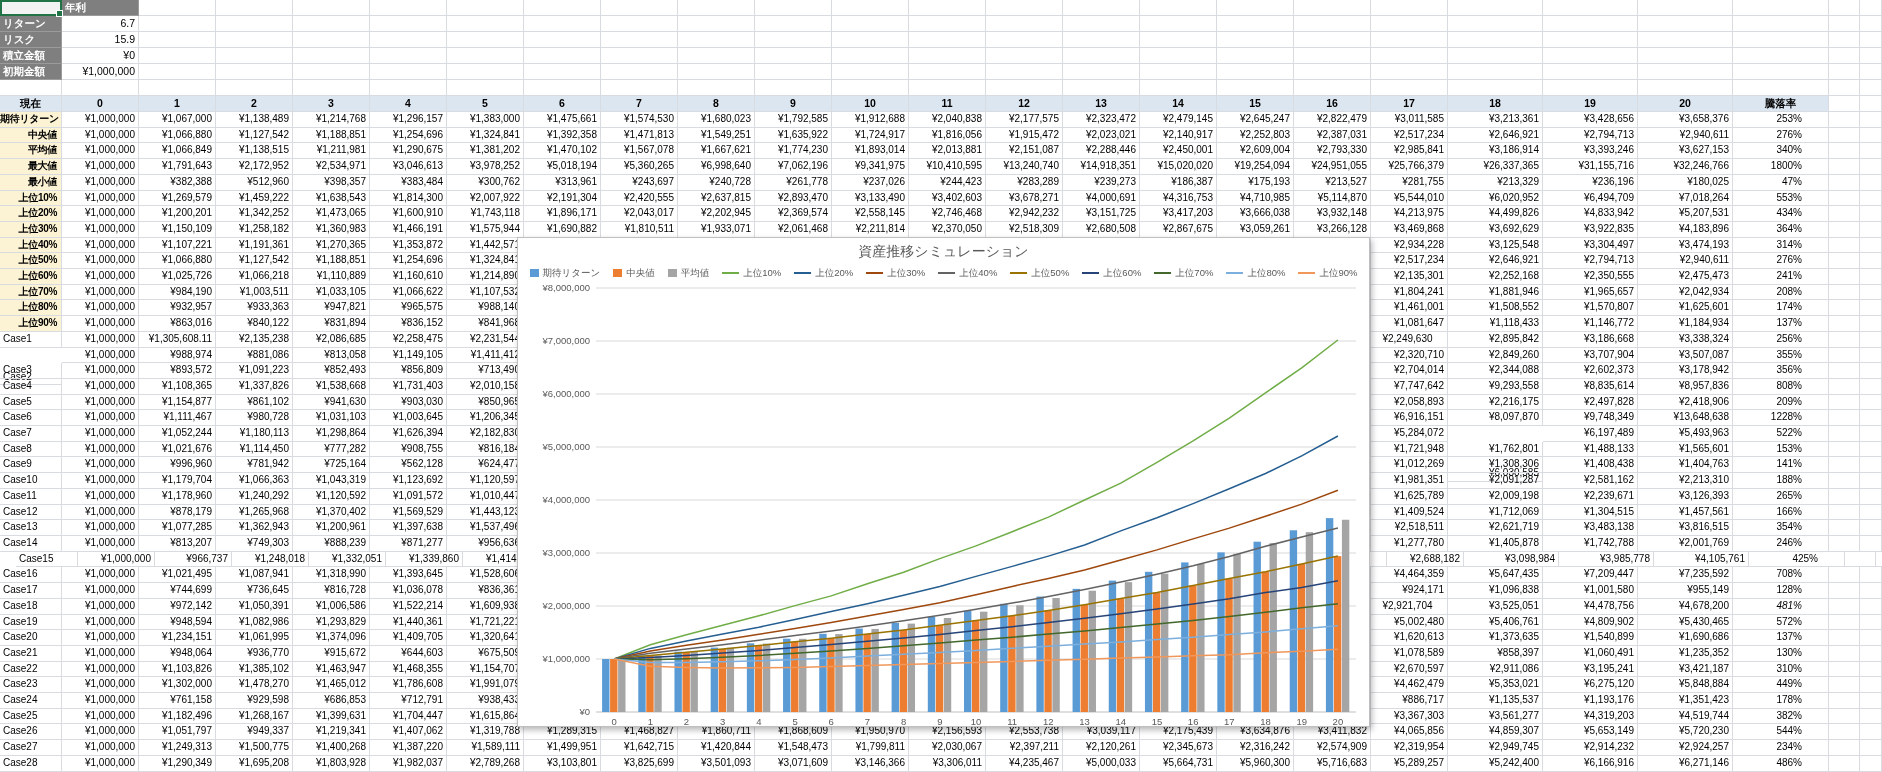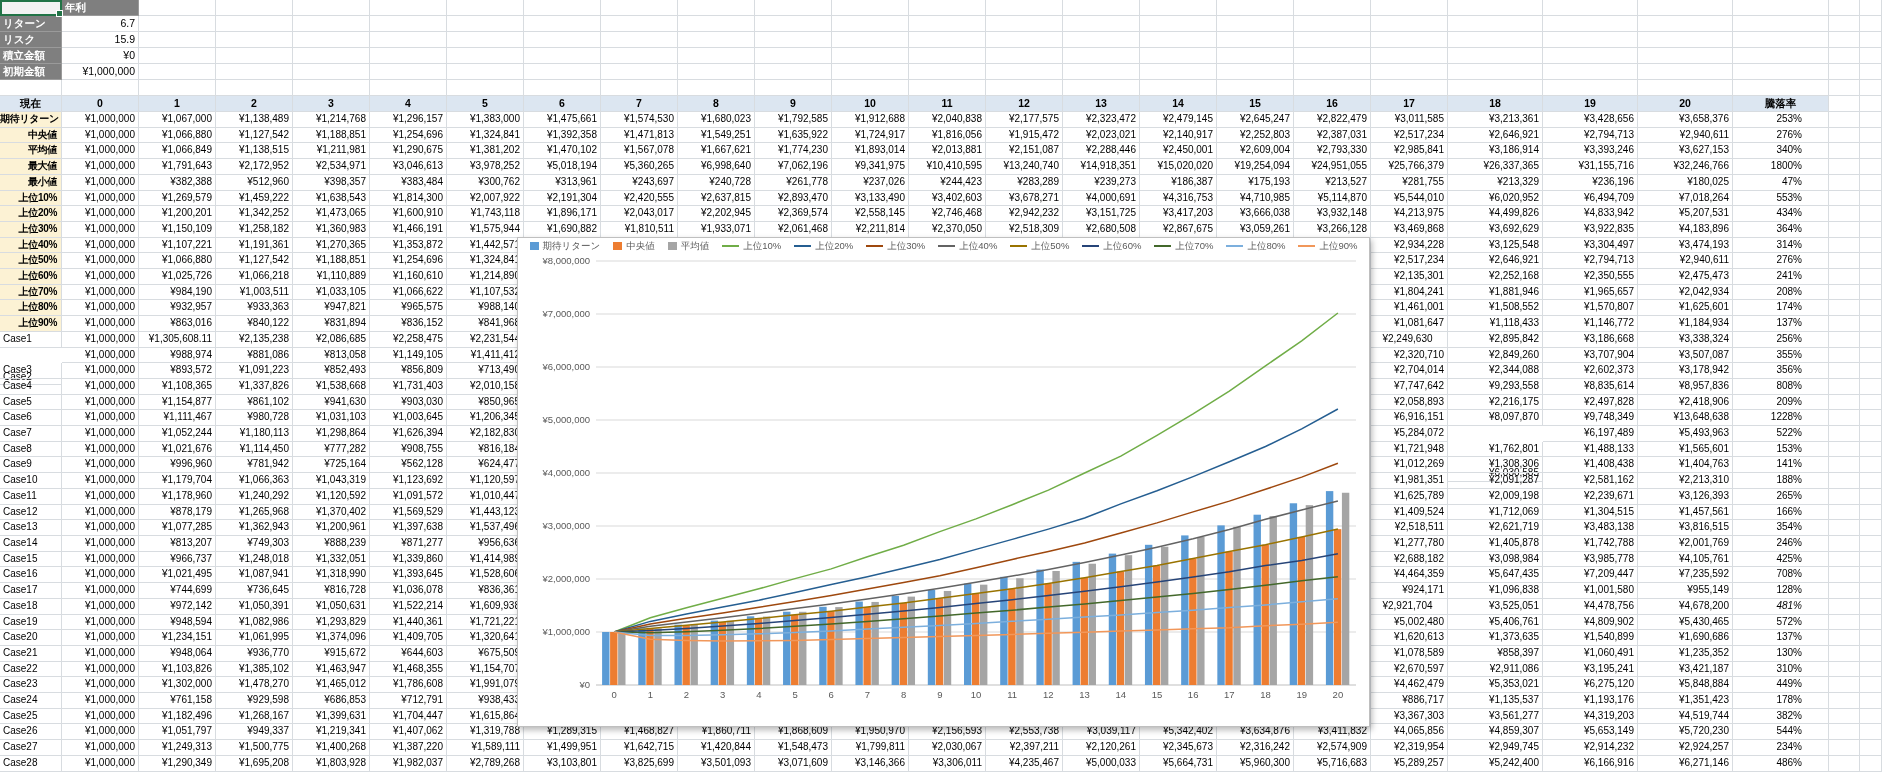--- a/index.html
+++ b/index.html
@@ -970,21 +970,21 @@
         <div class="c num" style="width: 77px; line-height: 14.7143px;"></div>
         <div class="c num" style="width: 77px; line-height: 14.7143px;"></div>
         <div class="c num" style="width: 77px; line-height: 14.7143px;">¥1,277,780</div>
         <div class="c num" style="width: 95px; line-height: 14.7143px;">¥1,405,878</div>
         <div class="c num" style="width: 95px; line-height: 14.7143px;">¥1,742,788</div>
         <div class="c num" style="width: 95px; line-height: 14.7143px;">¥2,001,769</div>
         <div class="c rate" style="width: 96px; line-height: 14.7143px;">246%</div>
         <div class="c " style="width: 31px; line-height: 14.7143px;"></div>
         <div class="c " style="width: 22px; line-height: 14.7143px;"></div>
       </div>
-      <div class="row" style="height: 15.7143px;">
+      <div class="row" style="height: 15.7143px; padding-left: 16px;">
         <div class="c lbl-case" style="width: 62px; line-height: 14.7143px;">Case15</div>
         <div class="c num" style="width: 77px; line-height: 14.7143px;">¥1,000,000</div>
         <div class="c num" style="width: 77px; line-height: 14.7143px;">¥966,737</div>
         <div class="c num" style="width: 77px; line-height: 14.7143px;">¥1,248,018</div>
         <div class="c num" style="width: 77px; line-height: 14.7143px;">¥1,332,051</div>
         <div class="c num" style="width: 77px; line-height: 14.7143px;">¥1,339,860</div>
         <div class="c num" style="width: 77px; line-height: 14.7143px;">¥1,414,989</div>
         <div class="c num" style="width: 77px; line-height: 14.7143px;"></div>
         <div class="c num" style="width: 77px; line-height: 14.7143px;"></div>
         <div class="c num" style="width: 77px; line-height: 14.7143px;"></div>
@@ -1056,21 +1056,21 @@
         <div class="c num" style="width: 95px; line-height: 14.7143px;">¥955,149</div>
         <div class="c rate" style="width: 96px; line-height: 14.7143px;">128%</div>
         <div class="c " style="width: 31px; line-height: 14.7143px;"></div>
         <div class="c " style="width: 22px; line-height: 14.7143px;"></div>
       </div>
       <div class="row" style="height: 15.7143px;">
         <div class="c lbl-case" style="width: 62px; line-height: 14.7143px;">Case18</div>
         <div class="c num" style="width: 77px; line-height: 14.7143px;">¥1,000,000</div>
         <div class="c num" style="width: 77px; line-height: 14.7143px;">¥972,142</div>
         <div class="c num" style="width: 77px; line-height: 14.7143px;">¥1,050,391</div>
-        <div class="c num" style="width: 77px; line-height: 14.7143px;">¥1,050,631</div>
+        <div class="c num" style="width: 77px; line-height: 14.7143px;">¥1,006,586</div>
         <div class="c num" style="width: 77px; line-height: 14.7143px;">¥1,522,214</div>
         <div class="c num" style="width: 77px; line-height: 14.7143px;">¥1,609,938</div>
         <div class="c num" style="width: 77px; line-height: 14.7143px;"></div>
         <div class="c num" style="width: 77px; line-height: 14.7143px;"></div>
         <div class="c num" style="width: 77px; line-height: 14.7143px;"></div>
         <div class="c num" style="width: 77px; line-height: 14.7143px;"></div>
         <div class="c num" style="width: 77px; line-height: 14.7143px;"></div>
         <div class="c num" style="width: 77px; line-height: 14.7143px;"></div>
         <div class="c num" style="width: 77px; line-height: 14.7143px;"></div>
         <div class="c num" style="width: 77px; line-height: 14.7143px;"></div>
@@ -1283,21 +1283,21 @@
         <div class="c num" style="width: 77px; line-height: 14.7143px;">¥1,407,062</div>
         <div class="c num" style="width: 77px; line-height: 14.7143px;">¥1,319,788</div>
         <div class="c num" style="width: 77px; line-height: 14.7143px;">¥1,289,315</div>
         <div class="c num" style="width: 77px; line-height: 14.7143px;">¥1,468,827</div>
         <div class="c num" style="width: 77px; line-height: 14.7143px;">¥1,860,711</div>
         <div class="c num" style="width: 77px; line-height: 14.7143px;">¥1,868,609</div>
         <div class="c num" style="width: 77px; line-height: 14.7143px;">¥1,950,970</div>
         <div class="c num" style="width: 77px; line-height: 14.7143px;">¥2,156,593</div>
         <div class="c num" style="width: 77px; line-height: 14.7143px;">¥2,553,738</div>
         <div class="c num" style="width: 77px; line-height: 14.7143px;">¥3,039,117</div>
-        <div class="c num" style="width: 77px; line-height: 14.7143px;">¥5,342,402</div>
+        <div class="c num" style="width: 77px; line-height: 14.7143px;">¥2,175,439</div>
         <div class="c num" style="width: 77px; line-height: 14.7143px;">¥3,634,876</div>
         <div class="c num" style="width: 77px; line-height: 14.7143px;">¥3,411,832</div>
         <div class="c num" style="width: 77px; line-height: 14.7143px;">¥4,065,856</div>
         <div class="c num" style="width: 95px; line-height: 14.7143px;">¥4,859,307</div>
         <div class="c num" style="width: 95px; line-height: 14.7143px;">¥5,653,149</div>
         <div class="c num" style="width: 95px; line-height: 14.7143px;">¥5,720,230</div>
         <div class="c rate" style="width: 96px; line-height: 14.7143px;">544%</div>
         <div class="c " style="width: 31px; line-height: 14.7143px;"></div>
         <div class="c " style="width: 22px; line-height: 14.7143px;"></div>
       </div>
@@ -1353,20 +1353,21 @@
         <div class="c num" style="width: 95px; line-height: 14.7143px;">¥6,271,146</div>
         <div class="c rate" style="width: 96px; line-height: 14.7143px;">486%</div>
         <div class="c " style="width: 31px; line-height: 14.7143px;"></div>
         <div class="c " style="width: 22px; line-height: 14.7143px;"></div>
       </div>
     </div>
   <div id="sel">
       <span class="handle"></span>
     </div>
   <div id="chart">
+    <div class="c-title">資産推移シミュレーション</div>
     <div class="c-legend" id="legend">
         <span class="lg-item">
           <span class="lg-sw" style="background: rgb(91, 155, 213); width: 9px; height: 8px;"></span>
           <span>期待リターン</span>
         </span>
         <span class="lg-item">
           <span class="lg-sw" style="background: rgb(237, 125, 49); width: 9px; height: 8px;"></span>
           <span>中央値</span>
         </span>
         <span class="lg-item">

